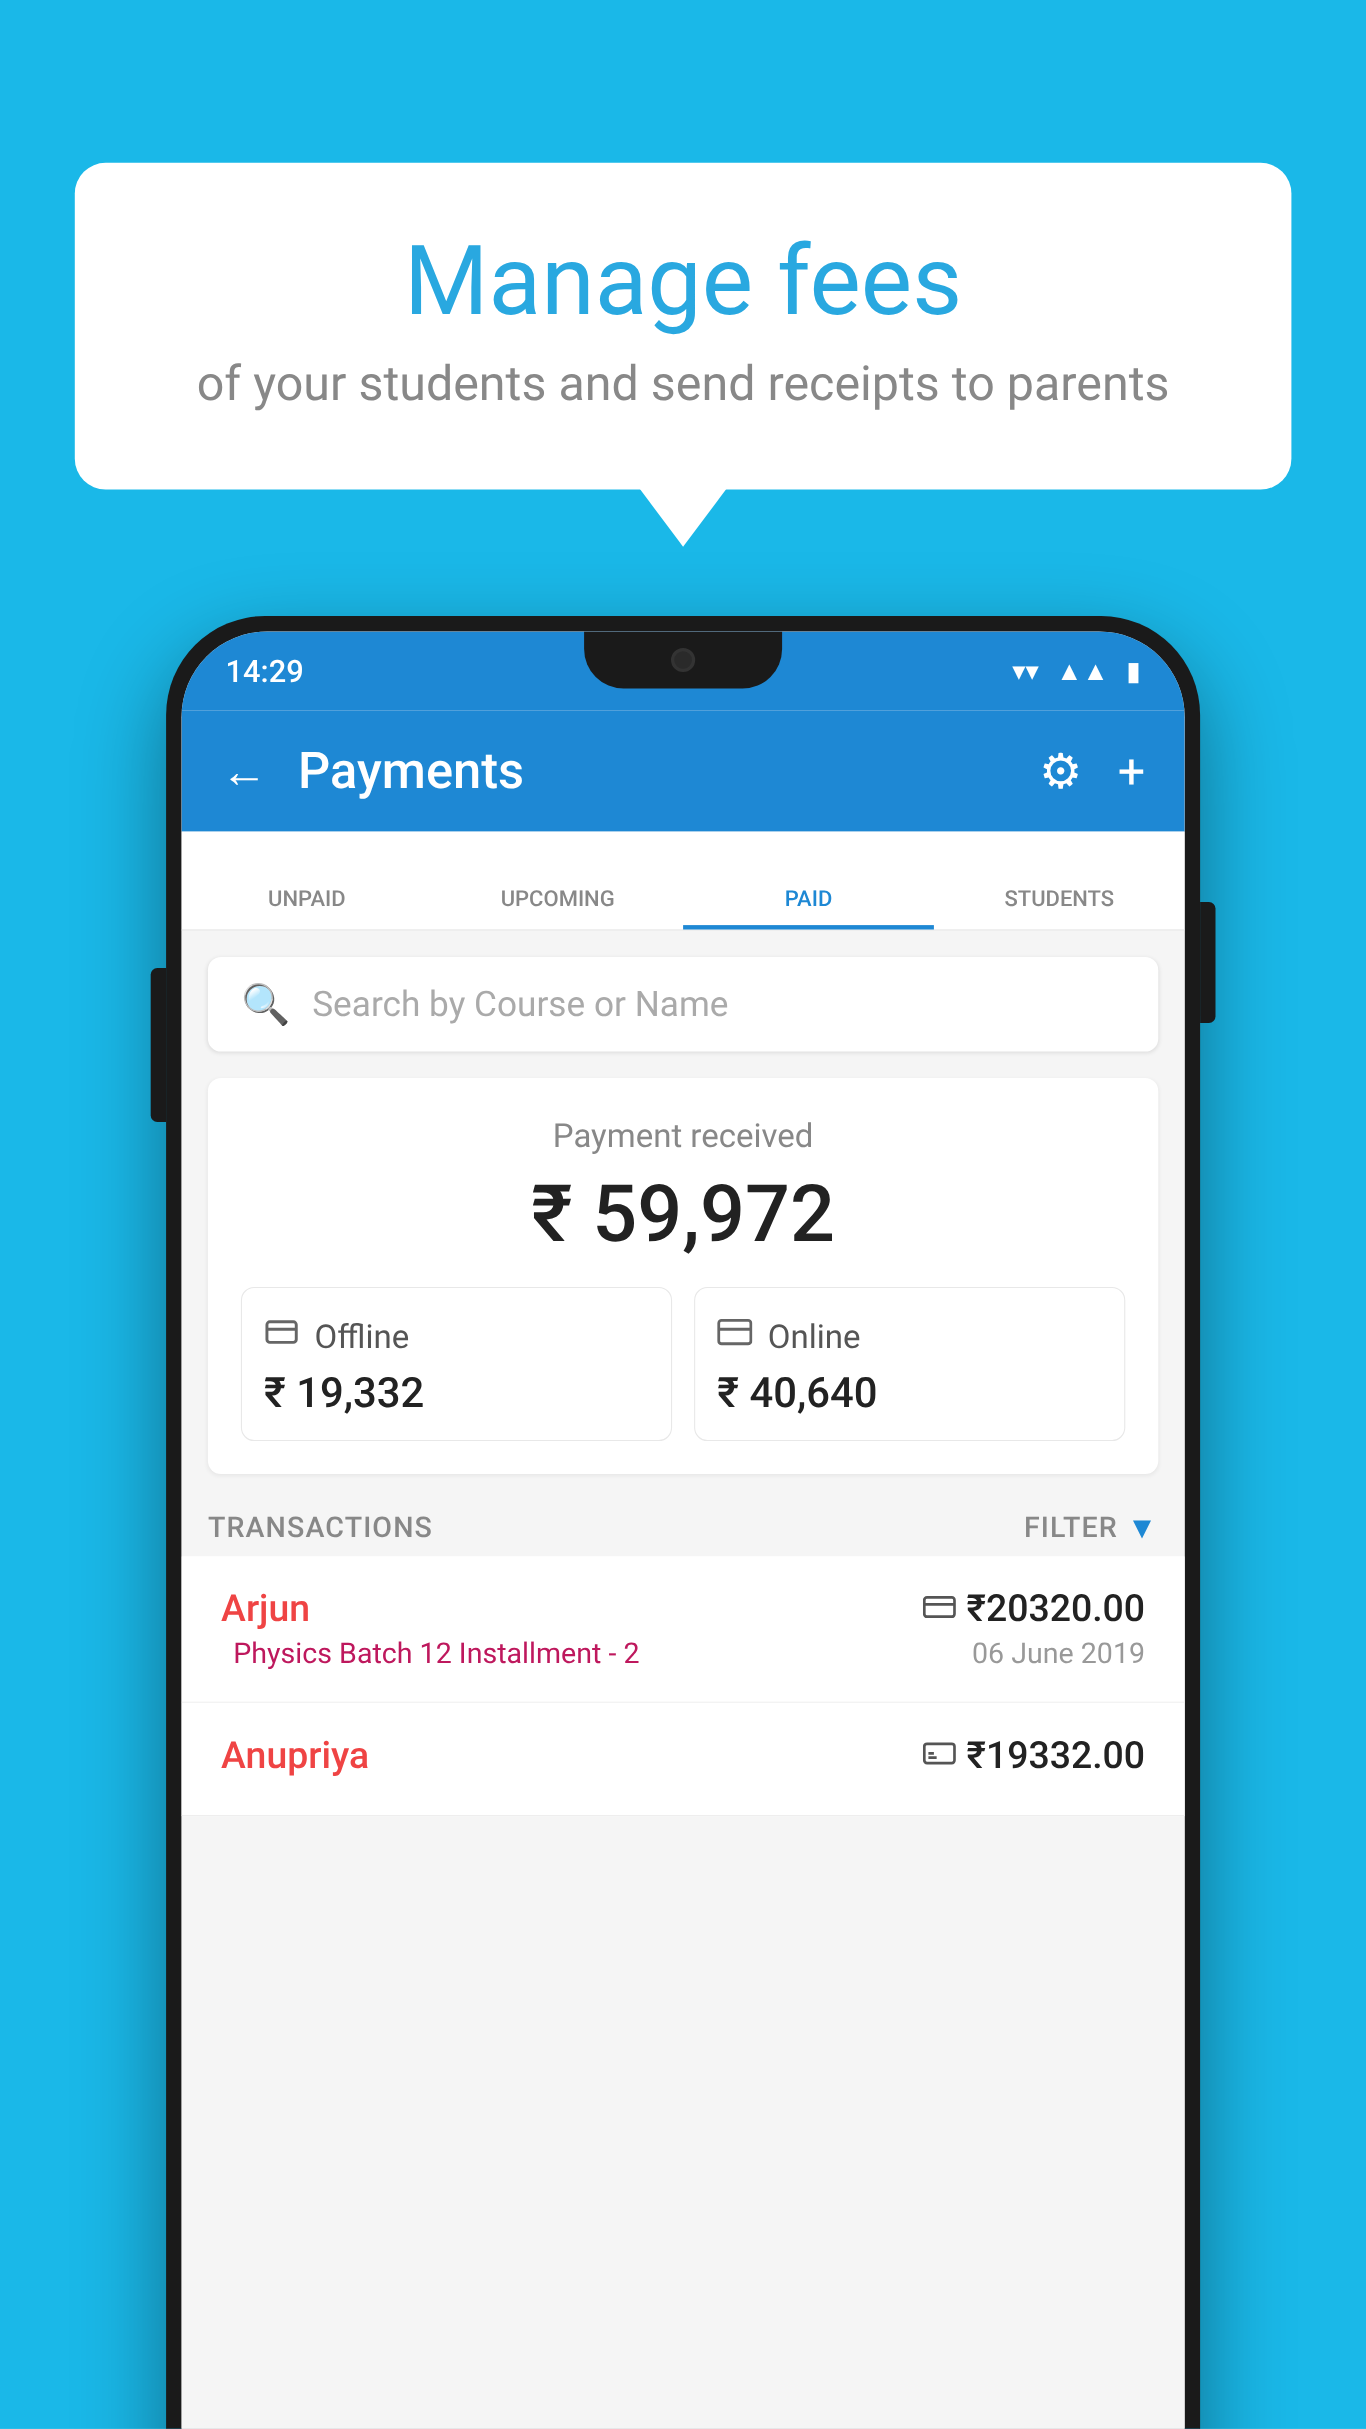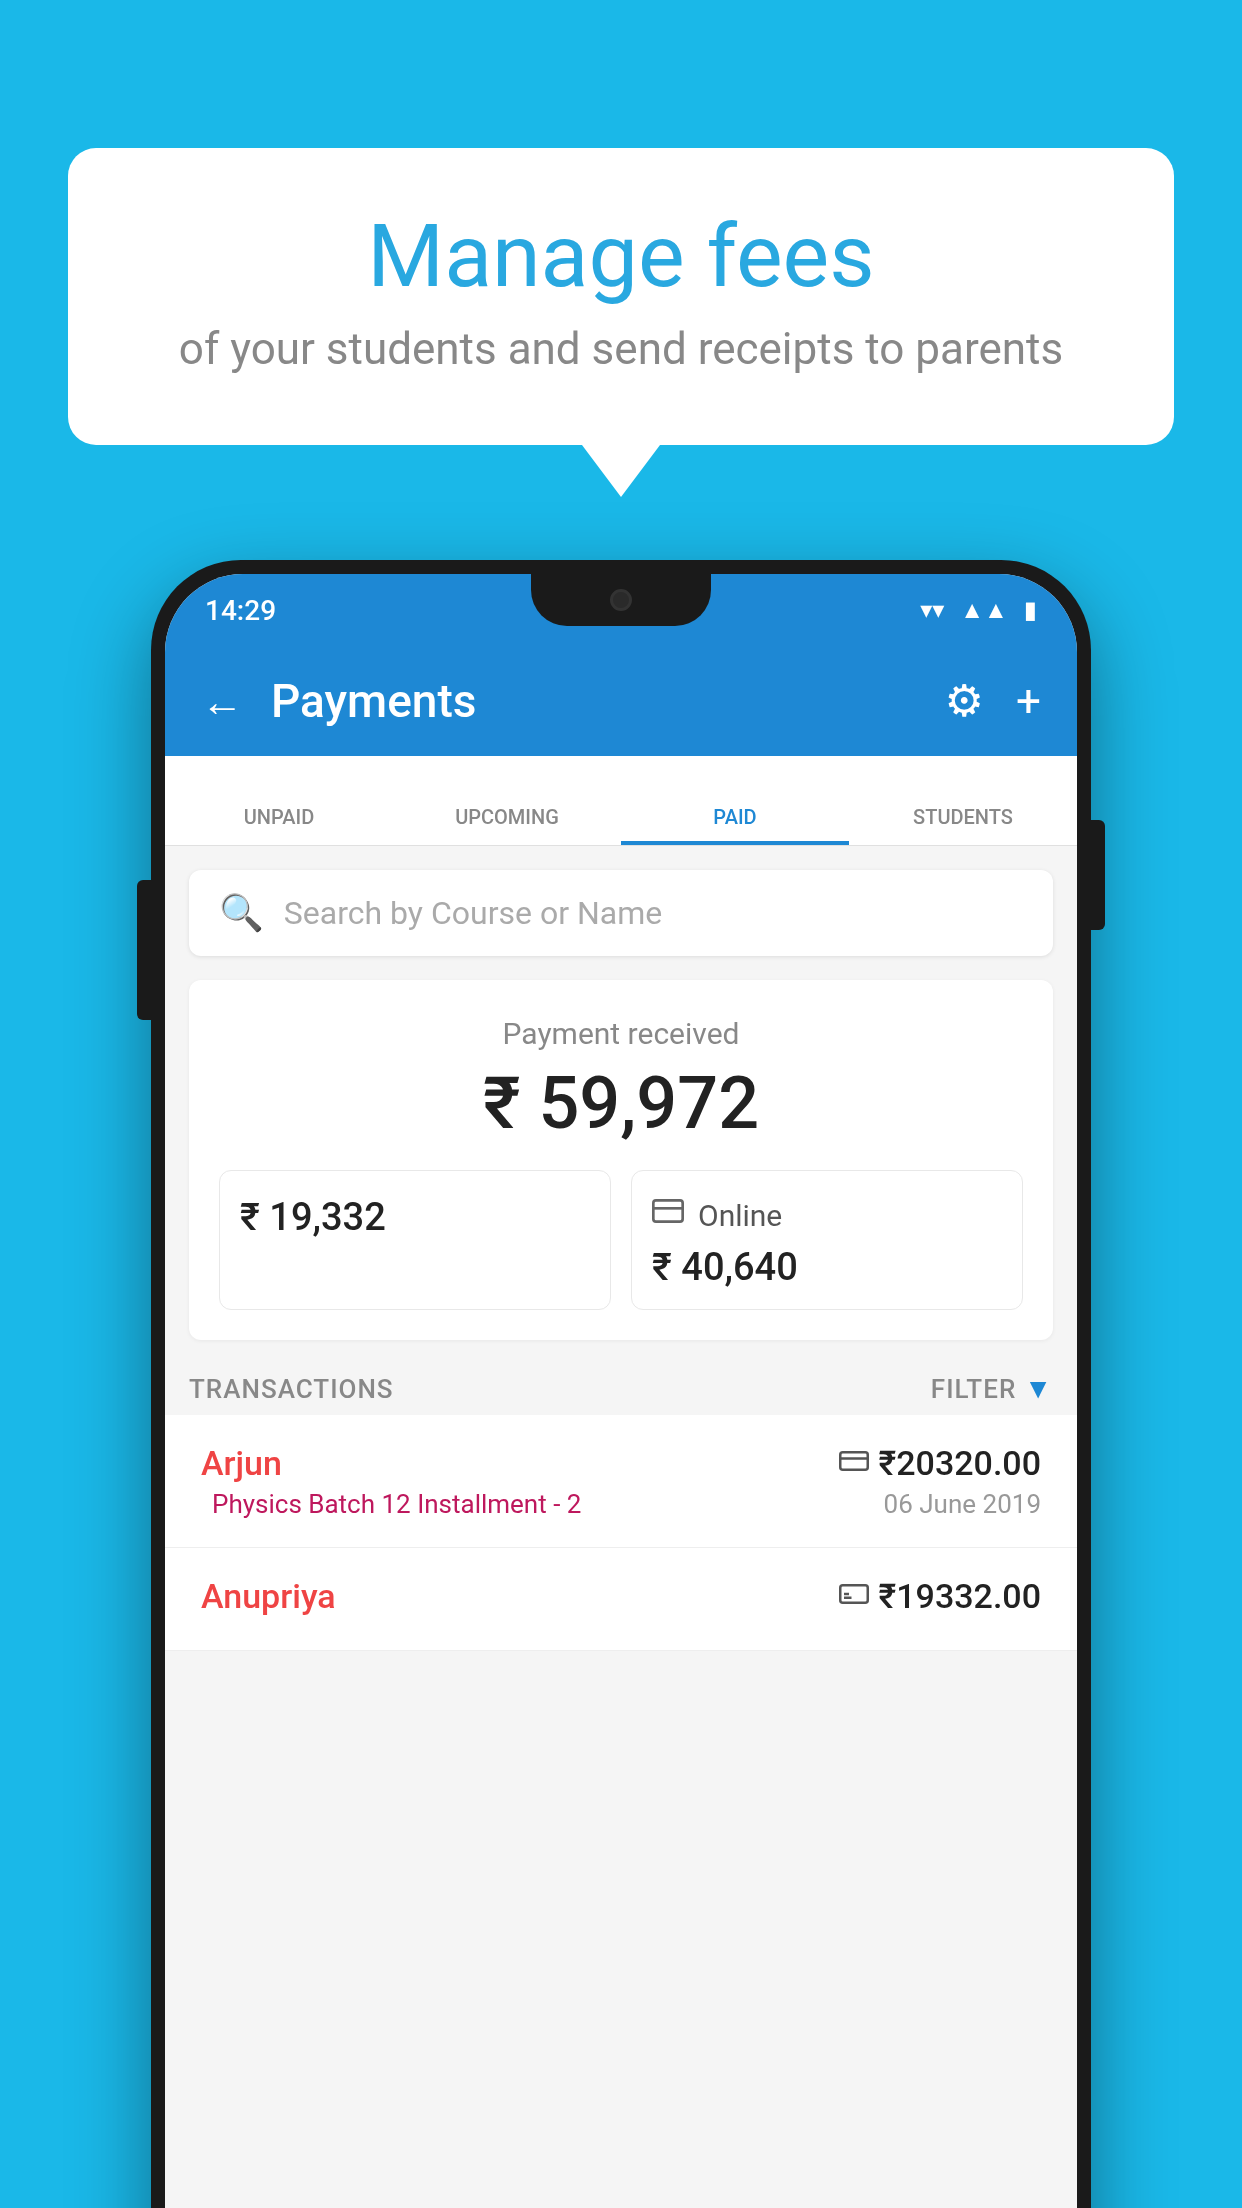--- a/index.html
+++ b/index.html
@@ -476,20 +476,29 @@
       <div class="search-bar">
         <span class="search-icon-el">🔍</span>
         <span class="search-placeholder">Search by Course or Name</span>
       </div>
 
       <div class="payment-summary">
         <div class="payment-received-label">Payment received</div>
         <div class="payment-amount">₹ 59,972</div>
         <div class="payment-cards">
           <div class="payment-card">
+            <div class="card-header">
+              <span class="card-icon">
+                <svg width="32" height="32" viewBox="0 0 24 24" fill="none" stroke="#666" stroke-width="2">
+                  <rect x="2" y="5" width="20" height="14" rx="2"></rect>
+                  <line x1="2" y1="10" x2="22" y2="10"></line>
+                </svg>
+              </span>
+              <span class="card-label">Offline</span>
+            </div>
             <div class="card-amount">₹ 19,332</div>
           </div>
           <div class="payment-card">
             <div class="card-header">
               <span class="card-icon">
                 <svg width="32" height="32" viewBox="0 0 24 24" fill="none" stroke="#666" stroke-width="2">
                   <rect x="1" y="4" width="22" height="16" rx="2" ry="2"></rect>
                   <line x1="1" y1="10" x2="23" y2="10"></line>
                 </svg>
               </span>

